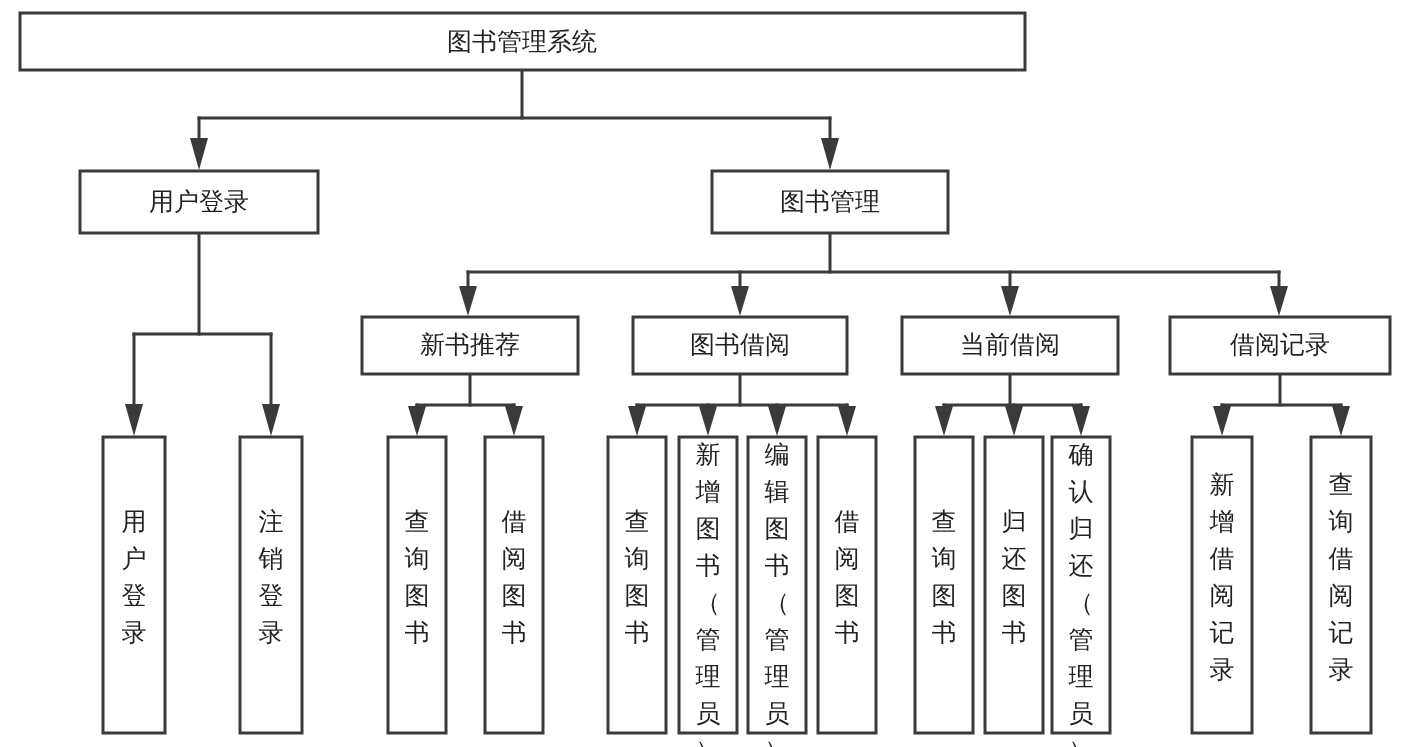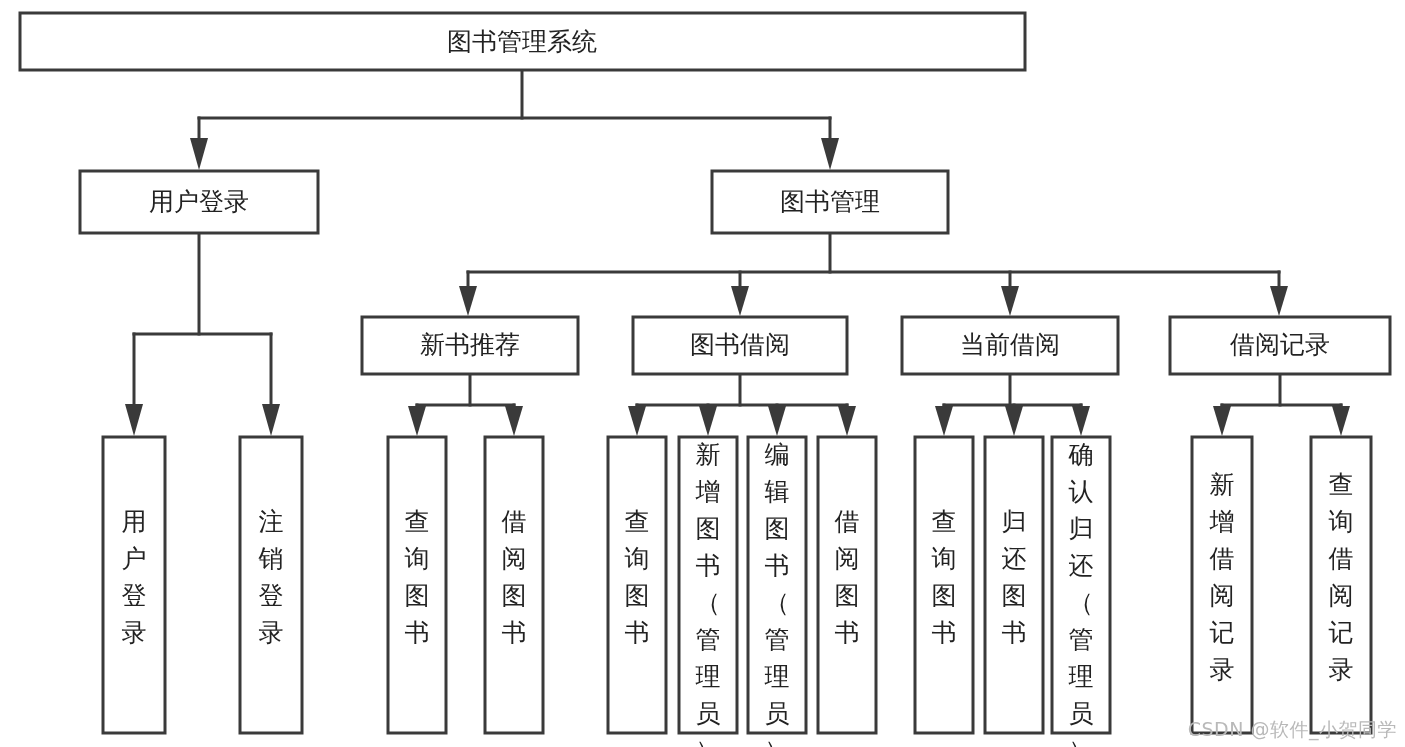--- a/index.html
+++ b/index.html
@@ -232,14 +232,13 @@
           <text class="leaf-label" x="1222" y="492.5" font-size="25"><tspan x="1222" dy="0" text-anchor="middle">新</tspan><tspan x="1222" dy="37" text-anchor="middle">增</tspan><tspan x="1222" dy="37" text-anchor="middle">借</tspan><tspan x="1222" dy="37" text-anchor="middle">阅</tspan><tspan x="1222" dy="37" text-anchor="middle">记</tspan><tspan x="1222" dy="37" text-anchor="middle">录</tspan></text>
         </g>
         <g>
           <rect class="node-box" x="1311" y="437" width="60" height="296"></rect>
           <text class="leaf-label" x="1341" y="492.5" font-size="25"><tspan x="1341" dy="0" text-anchor="middle">查</tspan><tspan x="1341" dy="37" text-anchor="middle">询</tspan><tspan x="1341" dy="37" text-anchor="middle">借</tspan><tspan x="1341" dy="37" text-anchor="middle">阅</tspan><tspan x="1341" dy="37" text-anchor="middle">记</tspan><tspan x="1341" dy="37" text-anchor="middle">录</tspan></text>
         </g>
       </g>
 
   </svg>
 
-  <div class="watermark">CSDN @软件_小贺同学</div>
 </div>
 
 </body></html>

